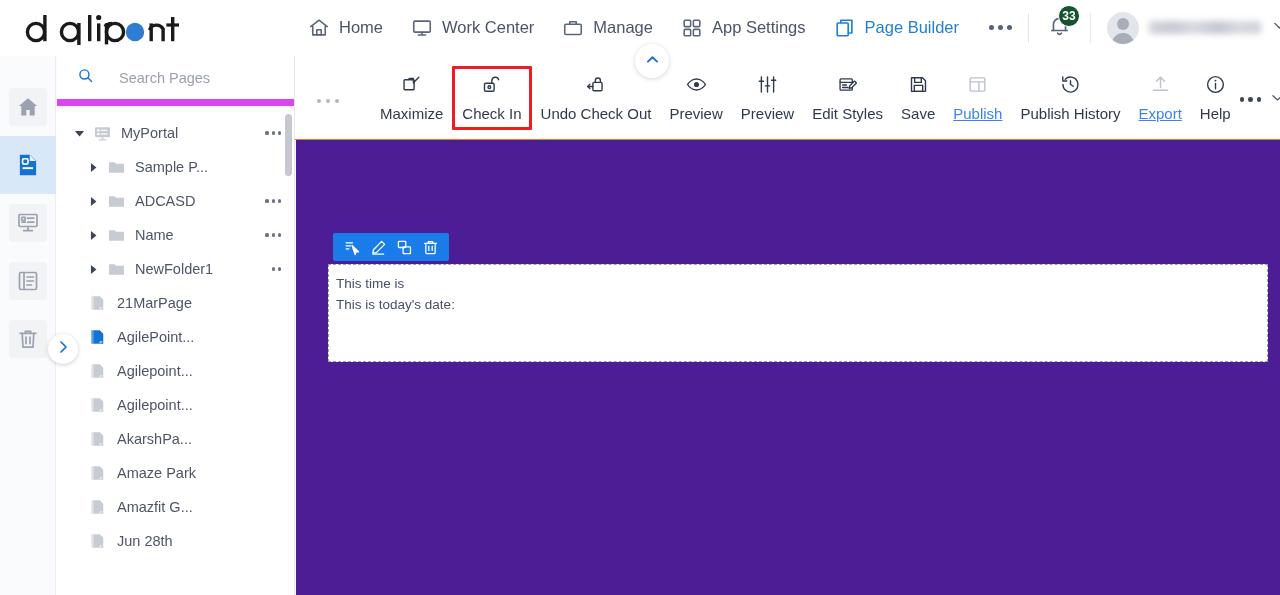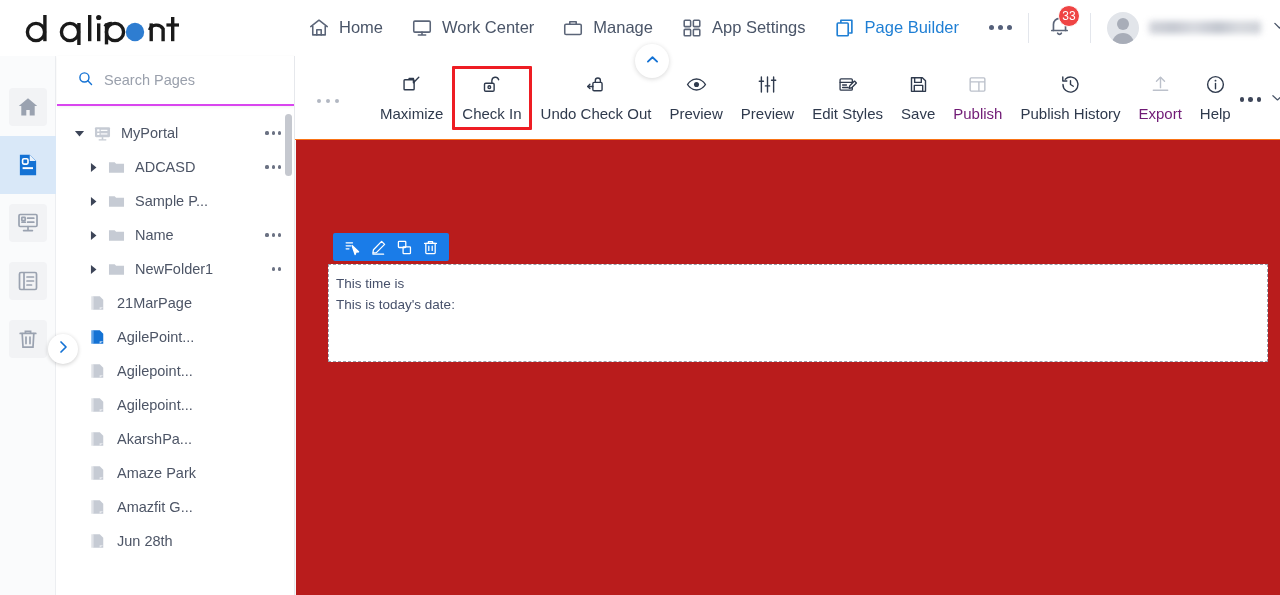--- a/index.html
+++ b/index.html
@@ -43,21 +43,21 @@
     margin-left: auto; display: flex; align-items: center; height: 56px;
   }
   .hdiv { width: 1px; height: 30px; background: #e3e6ec; }
   .bell-wrap {
     position: relative; padding: 0 18px; cursor: pointer;
     display: flex; align-items: center; height: 56px;
   }
   .bell-badge {
     position: absolute; top: 5px; left: 29px;
     min-width: 22px; height: 22px; border-radius: 11px;
-    background: #ef4444; color: #fff; font-size: 12px; font-weight: normal;
+    background: #14532d; color: #fff; font-size: 12px; font-weight: bold;
     display: flex; align-items: center; justify-content: center;
     padding: 0 3px; border: 1.5px solid #fff;
   }
   .user-wrap {
     display: flex; align-items: center; gap: 10px; padding: 0 18px 0 16px;
     height: 56px; cursor: pointer;
   }
   .avatar {
     width: 32px; height: 32px; border-radius: 50%; background: #e2e5ea;
     position: relative; overflow: hidden; flex: none;
@@ -100,22 +100,22 @@
     display: flex; align-items: center; justify-content: center;
     cursor: pointer; z-index: 30;
   }
 
   
   .tree-panel {
     position: absolute; top: 56px; left: 57px; width: 238px; height: 539px;
     background: #ffffff;
   }
   .tree-search {
-    height: 50px; display: flex; align-items: center; gap: 10px;
-    padding: 0 20px; border-bottom: 2px solid #d946ef;
+    height: 50px; display: flex; align-items: center; gap: 25px;
+    padding: 0 20px; border-bottom: 7px solid #d946ef;
     box-shadow: 0 1px 3px rgba(0,0,0,.06);
   }
   .tree-search .ph { color: #9aa0ac; font-size: 14.5px; }
   .tree-body {
     height: 489px; padding-top: 10px; position: relative; overflow: hidden;
   }
   .tree-row {
     display: flex; align-items: center; height: 34px; cursor: pointer;
     font-size: 14.5px; color: #4d5566; position: relative;
   }
@@ -150,40 +150,40 @@
     border-bottom: 1px solid #f97316; display: flex; align-items: center;
     padding-left: 22px;
   }
   .tb-dots { display: flex; gap: 5px; margin-right: 32px; margin-top: 6px; }
   .tb-dots i { width: 4px; height: 4px; border-radius: 50%; background: #b2b7c2; }
   .tb-item {
     display: flex; flex-direction: column; align-items: center; gap: 7px;
     padding: 6px 9px; cursor: pointer; color: #2f3a4d; font-size: 15px;
     white-space: nowrap; position: relative;
   }
-  .tb-item.disabled { color: #701a75; cursor: default; }
+  .tb-item.disabled { color: #3b82f6; cursor: default; text-decoration: underline; }
   .tb-item.highlighted {
     border: 3px solid #ee1d23; padding: 5px 7px; border-radius: 1px;
   }
   .tb-right {
     margin-left: auto; display: flex; align-items: center; gap: 8px;
     padding-right: 14px; margin-top: 4px;
   }
   .tb-right .dots3 { display: flex; gap: 4px; cursor: pointer; }
   .tb-right .dots3 i { width: 4.6px; height: 4.6px; border-radius: 50%; background: #3d4558; }
   .collapse-btn {
     position: absolute; top: -12px; left: 340px;
     width: 34px; height: 34px; border-radius: 50%;
     background: #fff; box-shadow: 0 1px 5px rgba(0,0,0,.16);
     display: flex; align-items: center; justify-content: center; cursor: pointer;
     z-index: 20;
   }
 
   
-  .canvas { position: relative; height: 455px; background: #b91c1c; }
+  .canvas { position: relative; height: 455px; background: #4c1d95; }
   .float-toolbar {
     position: absolute; left: 38px; top: 93px;
     height: 28px; background: #1a7ce8; border-radius: 2px;
     display: flex; align-items: center; gap: 2px; padding: 0 7px; z-index: 12;
   }
   .ft-btn {
     width: 24px; height: 24px; display: flex; align-items: center;
     justify-content: center; cursor: pointer;
   }
   .drop-zone {
@@ -403,40 +403,40 @@
       <span class="caret">
         <svg width="11" height="11" viewBox="0 0 12 12" fill="#3d4558">
             <path d="M3.2 1v10l6-5z"></path>
           </svg>
       </span>
       <span class="ticon">
         <svg width="19" height="19" viewBox="0 0 24 24" fill="#c6cbd4">
             <path d="M2.5 5.4h7.2l1.8 2h10V18.6H2.5z"></path>
           </svg>
       </span>
-      <span class="tlabel">ADCASD</span>
-      <span class="tdots">
-          <i></i>
-          <i></i>
-          <i></i>
-        </span>
+      <span class="tlabel">Sample P...</span>
     </div>
 
     <div class="tree-row lvl1">
       <span class="caret">
         <svg width="11" height="11" viewBox="0 0 12 12" fill="#3d4558">
             <path d="M3.2 1v10l6-5z"></path>
           </svg>
       </span>
       <span class="ticon">
         <svg width="19" height="19" viewBox="0 0 24 24" fill="#c6cbd4">
             <path d="M2.5 5.4h7.2l1.8 2h10V18.6H2.5z"></path>
           </svg>
       </span>
-      <span class="tlabel">Sample P...</span>
+      <span class="tlabel">ADCASD</span>
+      <span class="tdots">
+          <i></i>
+          <i></i>
+          <i></i>
+        </span>
     </div>
 
     <div class="tree-row lvl1">
       <span class="caret">
         <svg width="11" height="11" viewBox="0 0 12 12" fill="#3d4558">
             <path d="M3.2 1v10l6-5z"></path>
           </svg>
       </span>
       <span class="ticon">
         <svg width="19" height="19" viewBox="0 0 24 24" fill="#c6cbd4">

